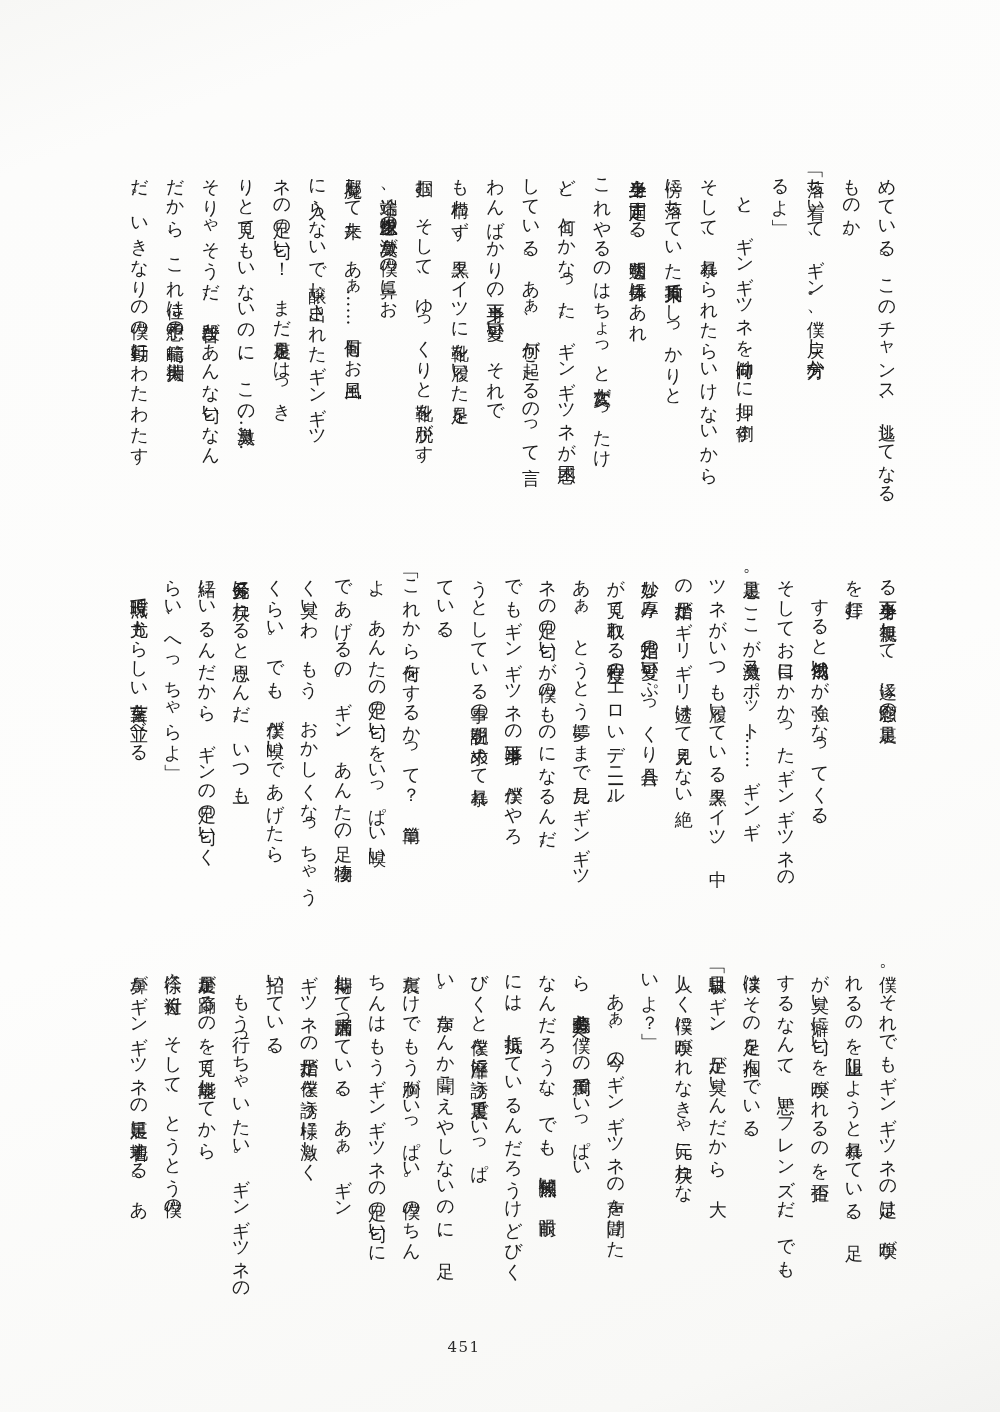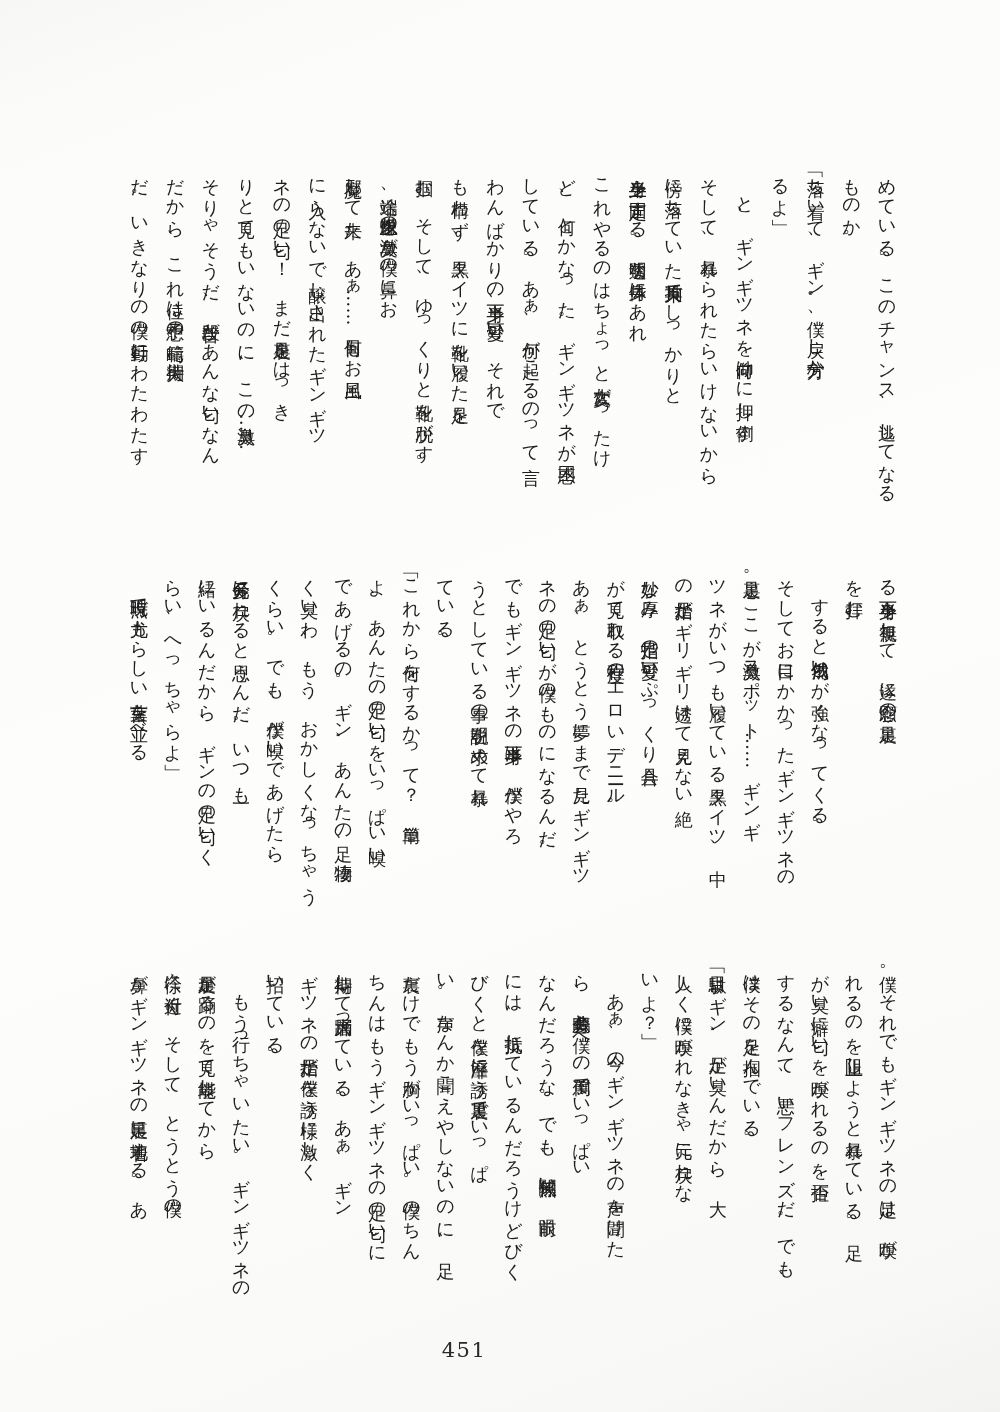--- a/index.html
+++ b/index.html
@@ -28,21 +28,21 @@
   .band .col{display:block;}
   #band-top{top:166px;line-height:35.59px;}
   #band-middle{top:567px;line-height:34.04px;}
   #band-bottom{top:962px;line-height:34.04px;}
   .pagenum{
     position:absolute;
     top:1338px;left:0;
     width:928px;
     text-align:center;
     writing-mode:horizontal-tb;
-    font-size:21px;
+    font-size:15px;
     letter-spacing:1.5px;
     color:#2a2a2a;
   }
 </style>
 </head>
 <body>
 
 <div class="page">
 
   <div class="band" id="band-top">

